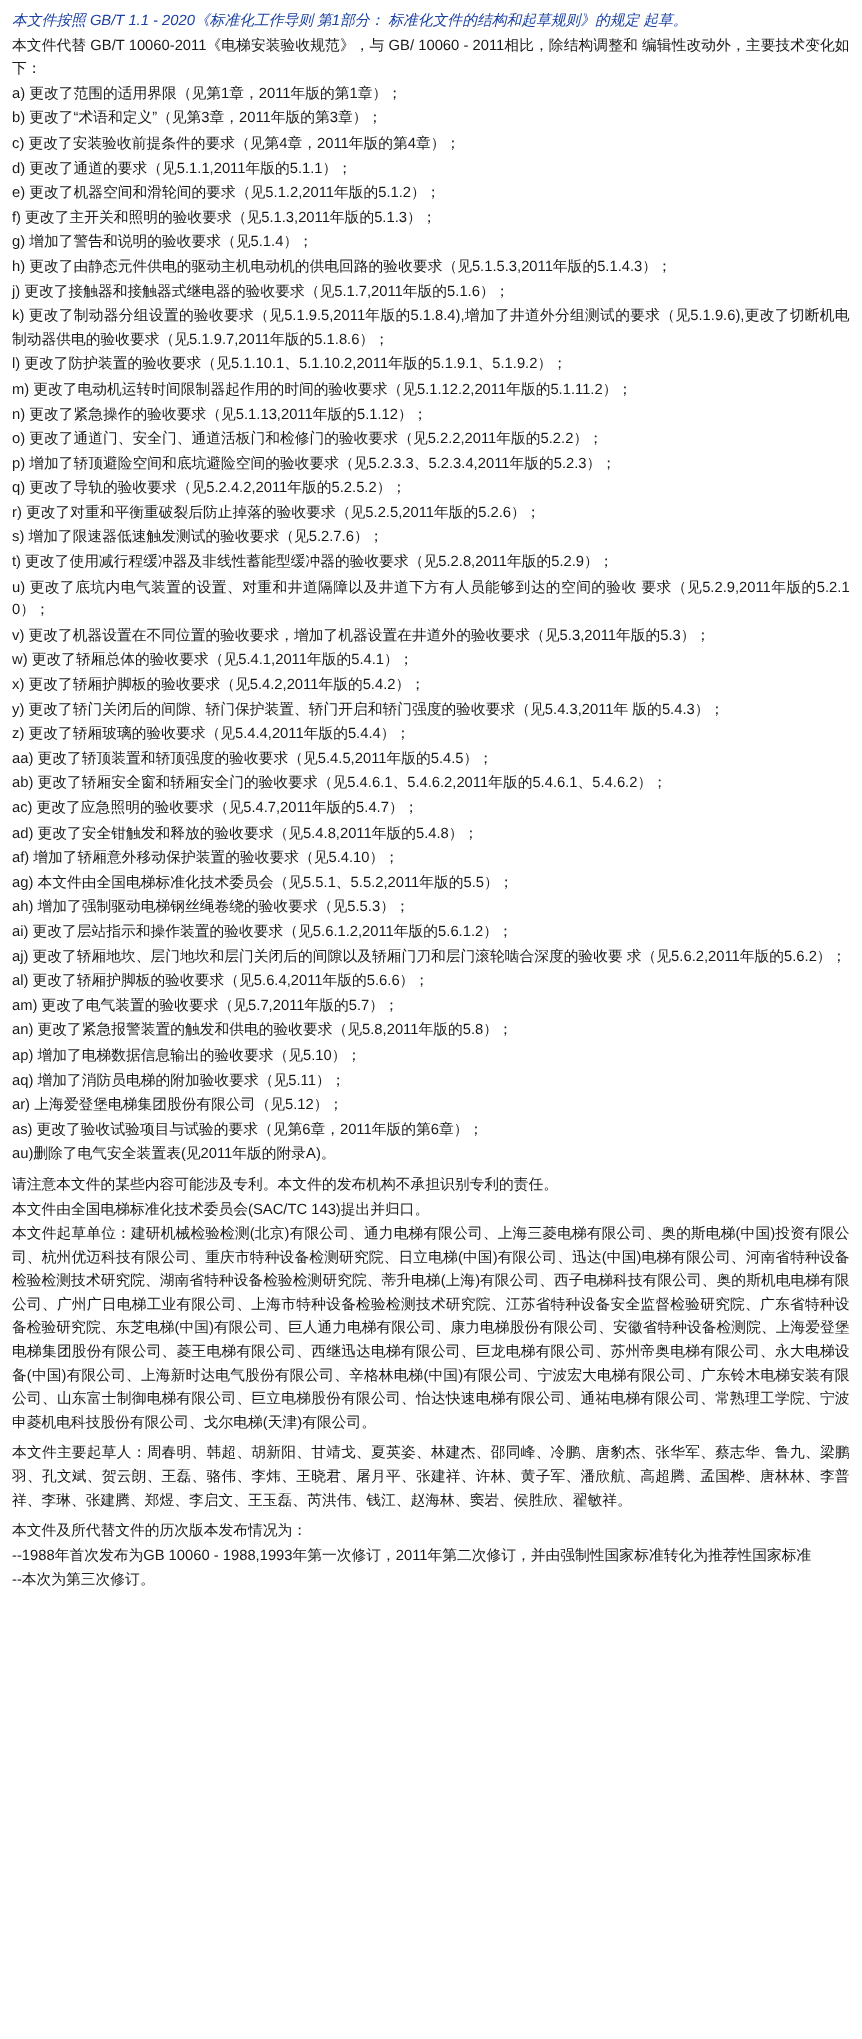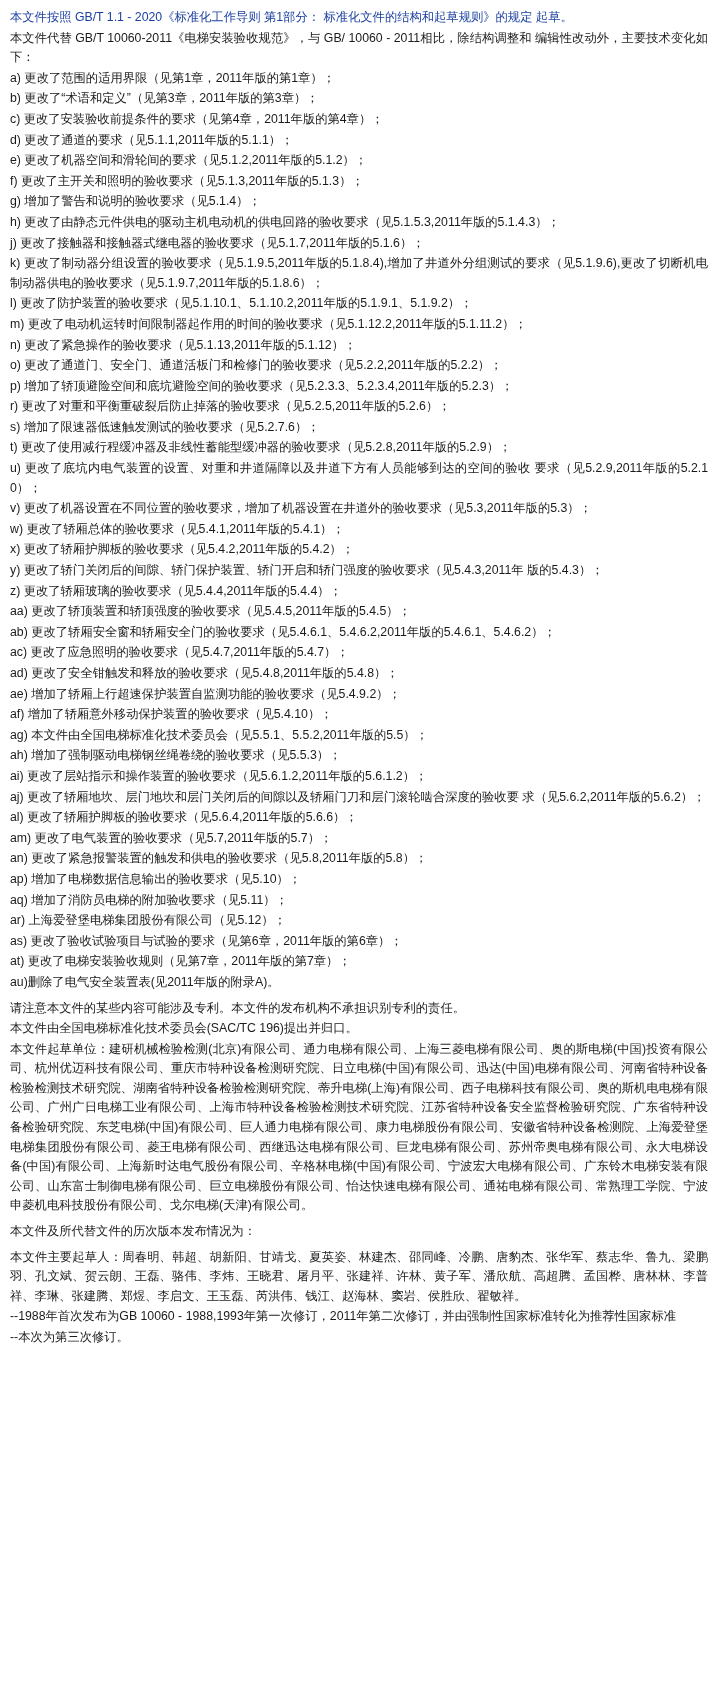--- a/index.html
+++ b/index.html
@@ -23,20 +23,21 @@
     line-height: 19.6px;
     text-align: justify;
     text-justify: inter-ideograph;
     word-break: break-all;
   }
   p.gap {
     margin-top: 6px;
   }
   .blue {
     color: #1a3fa0;
+    font-style: italic;
   }
 </style>
 </head>
 <body>
 
 <div class="page">
   <div id="paragraphs">
       <p class="para blue">本文件按照 GB/T 1.1 - 2020《标准化工作导则 第1部分： 标准化文件的结构和起草规则》的规定 起草。</p>
       <p class="para">本文件代替 GB/T 10060-2011《电梯安装验收规范》，与 GB/ 10060 - 2011相比，除结构调整和 编辑性改动外，主要技术变化如下：</p>
       <p class="para">a) 更改了范围的适用界限（见第1章，2011年版的第1章）；</p>
@@ -47,49 +48,48 @@
       <p class="para">f) 更改了主开关和照明的验收要求（见5.1.3,2011年版的5.1.3）；</p>
       <p class="para">g) 增加了警告和说明的验收要求（见5.1.4）；</p>
       <p class="para">h) 更改了由静态元件供电的驱动主机电动机的供电回路的验收要求（见5.1.5.3,2011年版的5.1.4.3）；</p>
       <p class="para">j) 更改了接触器和接触器式继电器的验收要求（见5.1.7,2011年版的5.1.6）；</p>
       <p class="para">k) 更改了制动器分组设置的验收要求（见5.1.9.5,2011年版的5.1.8.4),增加了井道外分组测试的要求（见5.1.9.6),更改了切断机电制动器供电的验收要求（见5.1.9.7,2011年版的5.1.8.6）；</p>
       <p class="para">l) 更改了防护装置的验收要求（见5.1.10.1、5.1.10.2,2011年版的5.1.9.1、5.1.9.2）；</p>
       <p class="para">m) 更改了电动机运转时间限制器起作用的时间的验收要求（见5.1.12.2,2011年版的5.1.11.2）；</p>
       <p class="para">n) 更改了紧急操作的验收要求（见5.1.13,2011年版的5.1.12）；</p>
       <p class="para">o) 更改了通道门、安全门、通道活板门和检修门的验收要求（见5.2.2,2011年版的5.2.2）；</p>
       <p class="para">p) 增加了轿顶避险空间和底坑避险空间的验收要求（见5.2.3.3、5.2.3.4,2011年版的5.2.3）；</p>
+      <p class="para">q) 更改了导轨的验收要求（见5.2.4.2,2011年版的5.2.5.2）；</p>
       <p class="para">r) 更改了对重和平衡重破裂后防止掉落的验收要求（见5.2.5,2011年版的5.2.6）；</p>
       <p class="para">s) 增加了限速器低速触发测试的验收要求（见5.2.7.6）；</p>
       <p class="para">t) 更改了使用减行程缓冲器及非线性蓄能型缓冲器的验收要求（见5.2.8,2011年版的5.2.9）；</p>
       <p class="para">u) 更改了底坑内电气装置的设置、对重和井道隔障以及井道下方有人员能够到达的空间的验收 要求（见5.2.9,2011年版的5.2.10）；</p>
       <p class="para">v) 更改了机器设置在不同位置的验收要求，增加了机器设置在井道外的验收要求（见5.3,2011年版的5.3）；</p>
       <p class="para">w) 更改了轿厢总体的验收要求（见5.4.1,2011年版的5.4.1）；</p>
       <p class="para">x) 更改了轿厢护脚板的验收要求（见5.4.2,2011年版的5.4.2）；</p>
       <p class="para">y) 更改了轿门关闭后的间隙、轿门保护装置、轿门开启和轿门强度的验收要求（见5.4.3,2011年 版的5.4.3）；</p>
       <p class="para">z) 更改了轿厢玻璃的验收要求（见5.4.4,2011年版的5.4.4）；</p>
       <p class="para">aa) 更改了轿顶装置和轿顶强度的验收要求（见5.4.5,2011年版的5.4.5）；</p>
       <p class="para">ab) 更改了轿厢安全窗和轿厢安全门的验收要求（见5.4.6.1、5.4.6.2,2011年版的5.4.6.1、5.4.6.2）；</p>
       <p class="para">ac) 更改了应急照明的验收要求（见5.4.7,2011年版的5.4.7）；</p>
       <p class="para">ad) 更改了安全钳触发和释放的验收要求（见5.4.8,2011年版的5.4.8）；</p>
-      <p class="para">ae) 增加了轿厢上行超速保护装置自监测功能的验收要求（见5.4.9.2）；</p>
       <p class="para">af) 增加了轿厢意外移动保护装置的验收要求（见5.4.10）；</p>
       <p class="para">ag) 本文件由全国电梯标准化技术委员会（见5.5.1、5.5.2,2011年版的5.5）；</p>
       <p class="para">ah) 增加了强制驱动电梯钢丝绳卷绕的验收要求（见5.5.3）；</p>
       <p class="para">ai) 更改了层站指示和操作装置的验收要求（见5.6.1.2,2011年版的5.6.1.2）；</p>
       <p class="para">aj) 更改了轿厢地坎、层门地坎和层门关闭后的间隙以及轿厢门刀和层门滚轮啮合深度的验收要 求（见5.6.2,2011年版的5.6.2）；</p>
       <p class="para">al) 更改了轿厢护脚板的验收要求（见5.6.4,2011年版的5.6.6）；</p>
       <p class="para">am) 更改了电气装置的验收要求（见5.7,2011年版的5.7）；</p>
       <p class="para">an) 更改了紧急报警装置的触发和供电的验收要求（见5.8,2011年版的5.8）；</p>
       <p class="para">ap) 增加了电梯数据信息输出的验收要求（见5.10）；</p>
       <p class="para">aq) 增加了消防员电梯的附加验收要求（见5.11）；</p>
       <p class="para">ar) 上海爱登堡电梯集团股份有限公司（见5.12）；</p>
       <p class="para">as) 更改了验收试验项目与试验的要求（见第6章，2011年版的第6章）；</p>
-      <p class="para">at) 更改了电梯安装验收规则（见第7章，2011年版的第7章）；</p>
       <p class="para">au)删除了电气安全装置表(见2011年版的附录A)。</p>
       <p class="para gap">请注意本文件的某些内容可能涉及专利。本文件的发布机构不承担识别专利的责任。</p>
-      <p class="para">本文件由全国电梯标准化技术委员会(SAC/TC 196)提出并归口。</p>
+      <p class="para">本文件由全国电梯标准化技术委员会(SAC/TC 143)提出并归口。</p>
       <p class="para">本文件起草单位：建研机械检验检测(北京)有限公司、通力电梯有限公司、上海三菱电梯有限公司、奥的斯电梯(中国)投资有限公司、杭州优迈科技有限公司、重庆市特种设备检测研究院、日立电梯(中国)有限公司、迅达(中国)电梯有限公司、河南省特种设备检验检测技术研究院、湖南省特种设备检验检测研究院、蒂升电梯(上海)有限公司、西子电梯科技有限公司、奥的斯机电电梯有限公司、广州广日电梯工业有限公司、上海市特种设备检验检测技术研究院、江苏省特种设备安全监督检验研究院、广东省特种设备检验研究院、东芝电梯(中国)有限公司、巨人通力电梯有限公司、康力电梯股份有限公司、安徽省特种设备检测院、上海爱登堡电梯集团股份有限公司、菱王电梯有限公司、西继迅达电梯有限公司、巨龙电梯有限公司、苏州帝奥电梯有限公司、永大电梯设备(中国)有限公司、上海新时达电气股份有限公司、辛格林电梯(中国)有限公司、宁波宏大电梯有限公司、广东铃木电梯安装有限公司、山东富士制御电梯有限公司、巨立电梯股份有限公司、怡达快速电梯有限公司、通祐电梯有限公司、常熟理工学院、宁波申菱机电科技股份有限公司、戈尔电梯(天津)有限公司。</p>
+      <p class="para gap">本文件主要起草人：周春明、韩超、胡新阳、甘靖戈、夏英姿、林建杰、邵同峰、冷鹏、唐豹杰、张华军、蔡志华、鲁九、梁鹏羽、孔文斌、贺云朗、王磊、骆伟、李炜、王晓君、屠月平、张建祥、许林、黄子军、潘欣航、高超腾、孟国桦、唐林林、李普祥、李琳、张建腾、郑煜、李启文、王玉磊、芮洪伟、钱江、赵海林、窦岩、侯胜欣、翟敏祥。</p>
       <p class="para gap">本文件及所代替文件的历次版本发布情况为：</p>
-      <p class="para gap">本文件主要起草人：周春明、韩超、胡新阳、甘靖戈、夏英姿、林建杰、邵同峰、冷鹏、唐豹杰、张华军、蔡志华、鲁九、梁鹏羽、孔文斌、贺云朗、王磊、骆伟、李炜、王晓君、屠月平、张建祥、许林、黄子军、潘欣航、高超腾、孟国桦、唐林林、李普祥、李琳、张建腾、郑煜、李启文、王玉磊、芮洪伟、钱江、赵海林、窦岩、侯胜欣、翟敏祥。</p>
       <p class="para">--1988年首次发布为GB 10060 - 1988,1993年第一次修订，2011年第二次修订，并由强制性国家标准转化为推荐性国家标准</p>
       <p class="para">--本次为第三次修订。</p>
     </div>
 </div>
 
 </body></html>

